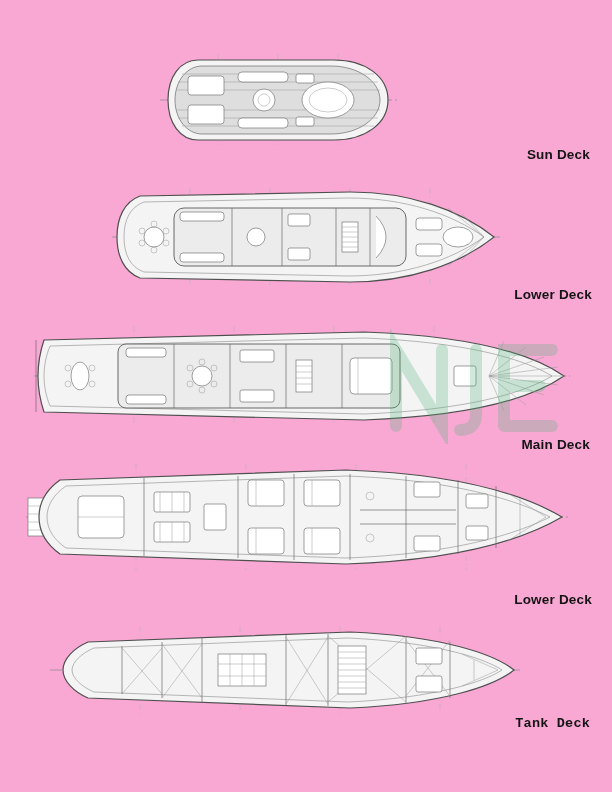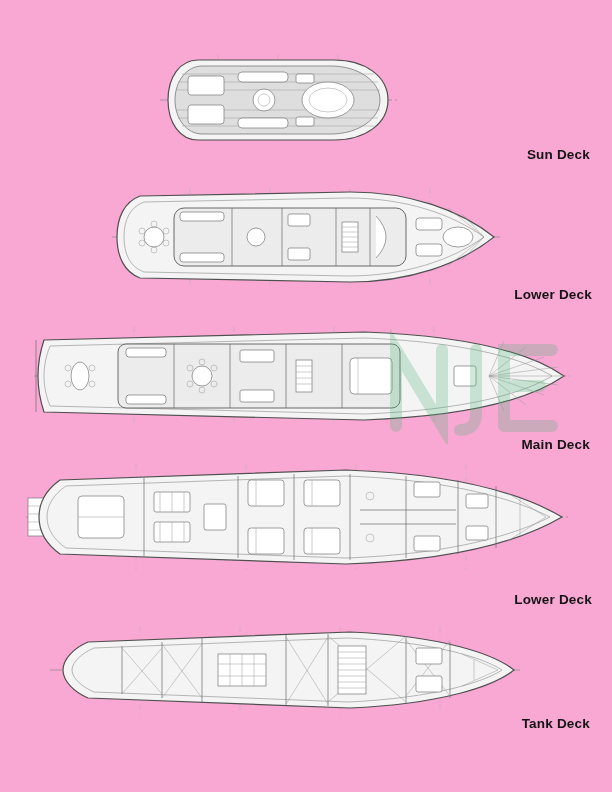--- a/index.html
+++ b/index.html
@@ -16,21 +16,21 @@
     font-size:13.5px;
     font-weight:700;
     color:#141414;
     letter-spacing:.2px;
     white-space:nowrap;
   }
   .lbl-sun  {top:147px; right:22px;}
   .lbl-upper{top:287px; right:20px;}
   .lbl-main {top:429px; right:22px;margin-top:8px;}
   .lbl-lower{top:592px; right:20px;}
-  .lbl-tank {top:716px; right:22px;}
+  .lbl-tank {top:716px; right:22px;font-family:Liberation Mono, monospace;}
 
   svg .hull      {fill:#f4f4f4; stroke:#4f4f4f; stroke-width:1.2;}
   svg .inner     {fill:none;    stroke:#8a8a8a; stroke-width:.6;}
   svg .structure {fill:#ececec; stroke:#5a5a5a; stroke-width:.9;}
   svg .furn      {fill:#ffffff; stroke:#777777; stroke-width:.7;}
   svg .fine      {stroke:#9a9a9a; stroke-width:.5; fill:none;}
   svg .part      {stroke:#6a6a6a; stroke-width:.7;}
   svg .cl        {stroke:#8a8a8a; stroke-width:.7; stroke-dasharray:12 3 2 3;}
   svg .station   {stroke:#b0b0b0; stroke-width:.5; stroke-dasharray:6 3 1 3;}
   svg .deckfill  {fill:#dedede; stroke:#6a6a6a; stroke-width:.7;}

